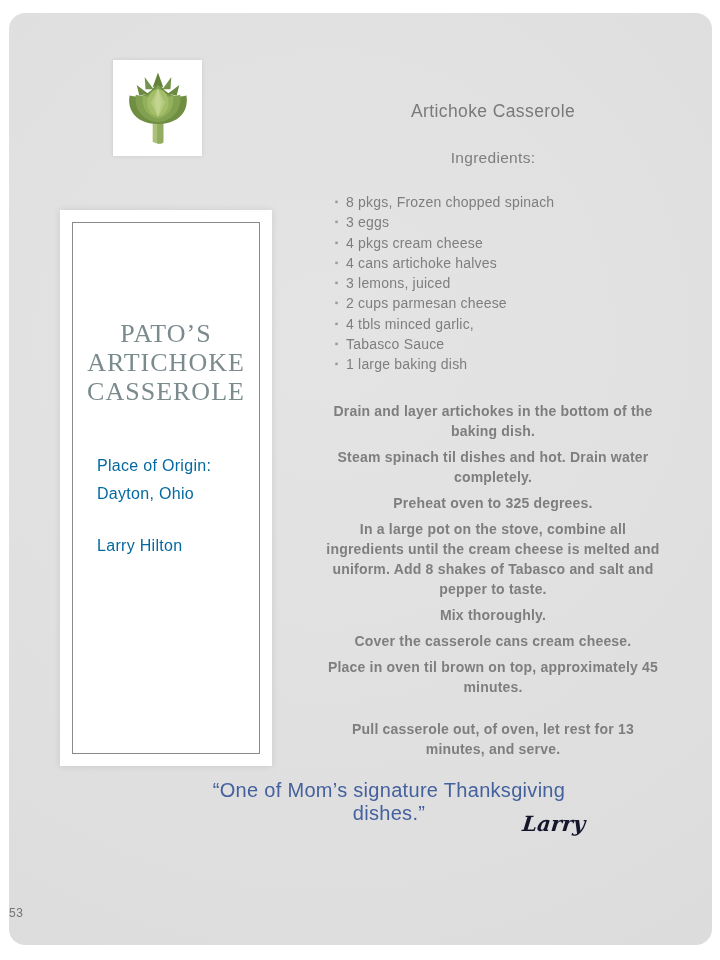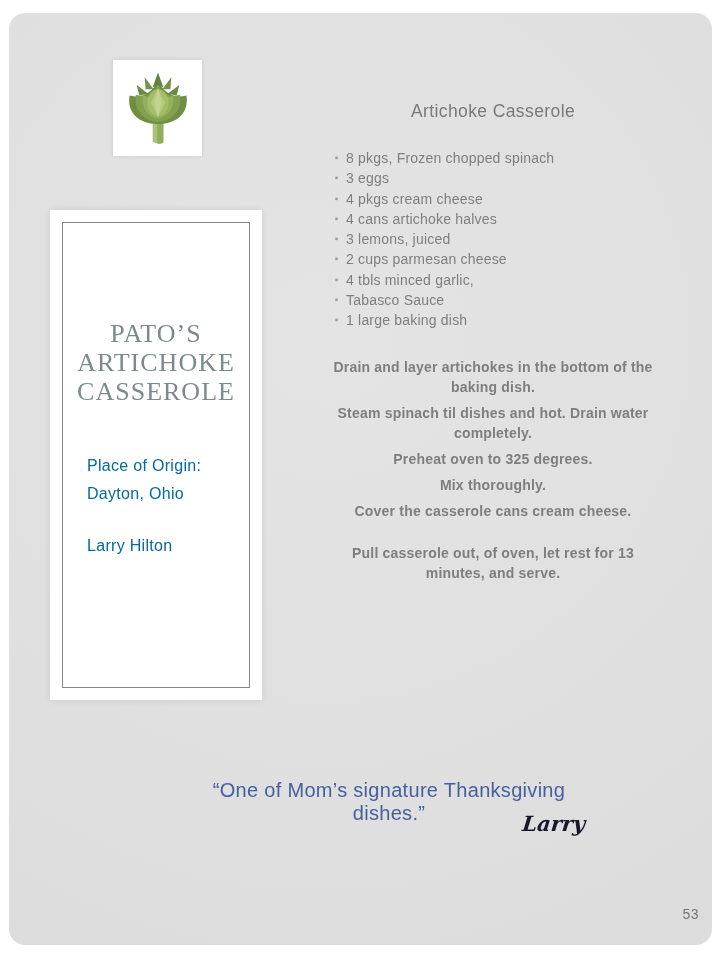--- a/index.html
+++ b/index.html
@@ -15,21 +15,21 @@
   
   .photo {
     position:absolute; left:104px; top:47px; width:89px; height:96px;
     background:#ffffff; box-shadow:0 0 4px rgba(0,0,0,0.10);
     display:flex; align-items:center; justify-content:center;
   }
   .photo svg { width:80px; height:86px; }
 
   
   .card {
-    position:absolute; left:41px; top:197px; width:212px; height:490px;
+    position:absolute; left:51px; top:197px; width:212px; height:556px;
     background:#ffffff; box-shadow:0 0 7px rgba(0,0,0,0.10);
   }
   .card-inner {
     position:absolute; left:12px; top:12px; right:12px; bottom:12px;
     border:1px solid #8a8a8a;
   }
   .card-title {
     margin-top:96px; text-align:center;
     font-family:"Liberation Serif","DejaVu Serif",serif;
     font-size:26px; line-height:29px; letter-spacing:1px;
@@ -57,22 +57,22 @@
     text-align:center; font-size:20px; letter-spacing:0.3px; color:#44619e;
   }
   .signature {
     position:absolute; left:495px; top:798px; width:100px; text-align:center;
     font-family:"DejaVu Serif","Liberation Serif",serif;
     font-style:italic; font-weight:bold; font-size:21px; color:#16162c;
     transform:skewX(-6deg);
   }
 
   .page-number {
-    position:absolute; left:0; right:13px; top:893px; text-align:right;
-    font-size:14px; color:#757575; letter-spacing:0.5px;
+    position:absolute; left:0; right:13px; top:893px; text-align:left;
+    font-size:12px; color:#757575; letter-spacing:0.5px;
   }
 </style>
 </head>
 <body>
 
 <div class="slide">
 
   <div class="photo">
     <svg viewBox="0 0 90 96" aria-hidden="true">
       <rect x="0" y="0" width="90" height="96" fill="#ffffff"></rect>
@@ -107,20 +107,21 @@
       <div class="card-info">
         <div>Place of Origin:</div>
         <div>Dayton, Ohio</div>
         <div class="card-author">Larry Hilton</div>
       </div>
     </div>
   </div>
 
   <div class="main">
     <div class="recipe-title">Artichoke Casserole</div>
+    <div class="ingredients-label">Ingredients:</div>
 
     <ul class="ingredients">
       <li>
           <span class="bullet">▪</span>
           <span>8 pkgs, Frozen chopped spinach</span>
         </li>
       <li>
           <span class="bullet">▪</span>
           <span>3 eggs</span>
         </li>
@@ -151,22 +152,24 @@
       <li>
           <span class="bullet">▪</span>
           <span>1 large baking dish</span>
         </li>
     </ul>
 
     <div class="steps">
       <p>Drain and layer artichokes in the bottom of the baking dish.</p>
       <p>Steam spinach til dishes and hot. Drain water completely.</p>
       <p>Preheat oven to 325 degrees.</p>
+      <p>In a large pot on the stove, combine all ingredients until the cream cheese is melted and uniform. Add 8 shakes of Tabasco and salt and pepper to taste.</p>
       <p>Mix thoroughly.</p>
       <p>Cover the casserole cans cream cheese.</p>
+      <p>Place in oven til brown on top, approximately 45 minutes.</p>
       <p class="final">Pull  casserole out, of oven,  let rest for 13 minutes, and serve.</p>
     </div>
   </div>
 
   <div class="quote">“One of Mom’s signature Thanksgiving dishes.”</div>
   <div class="signature">Larry</div>
 
   <div class="page-number">53</div>
 </div>
 

